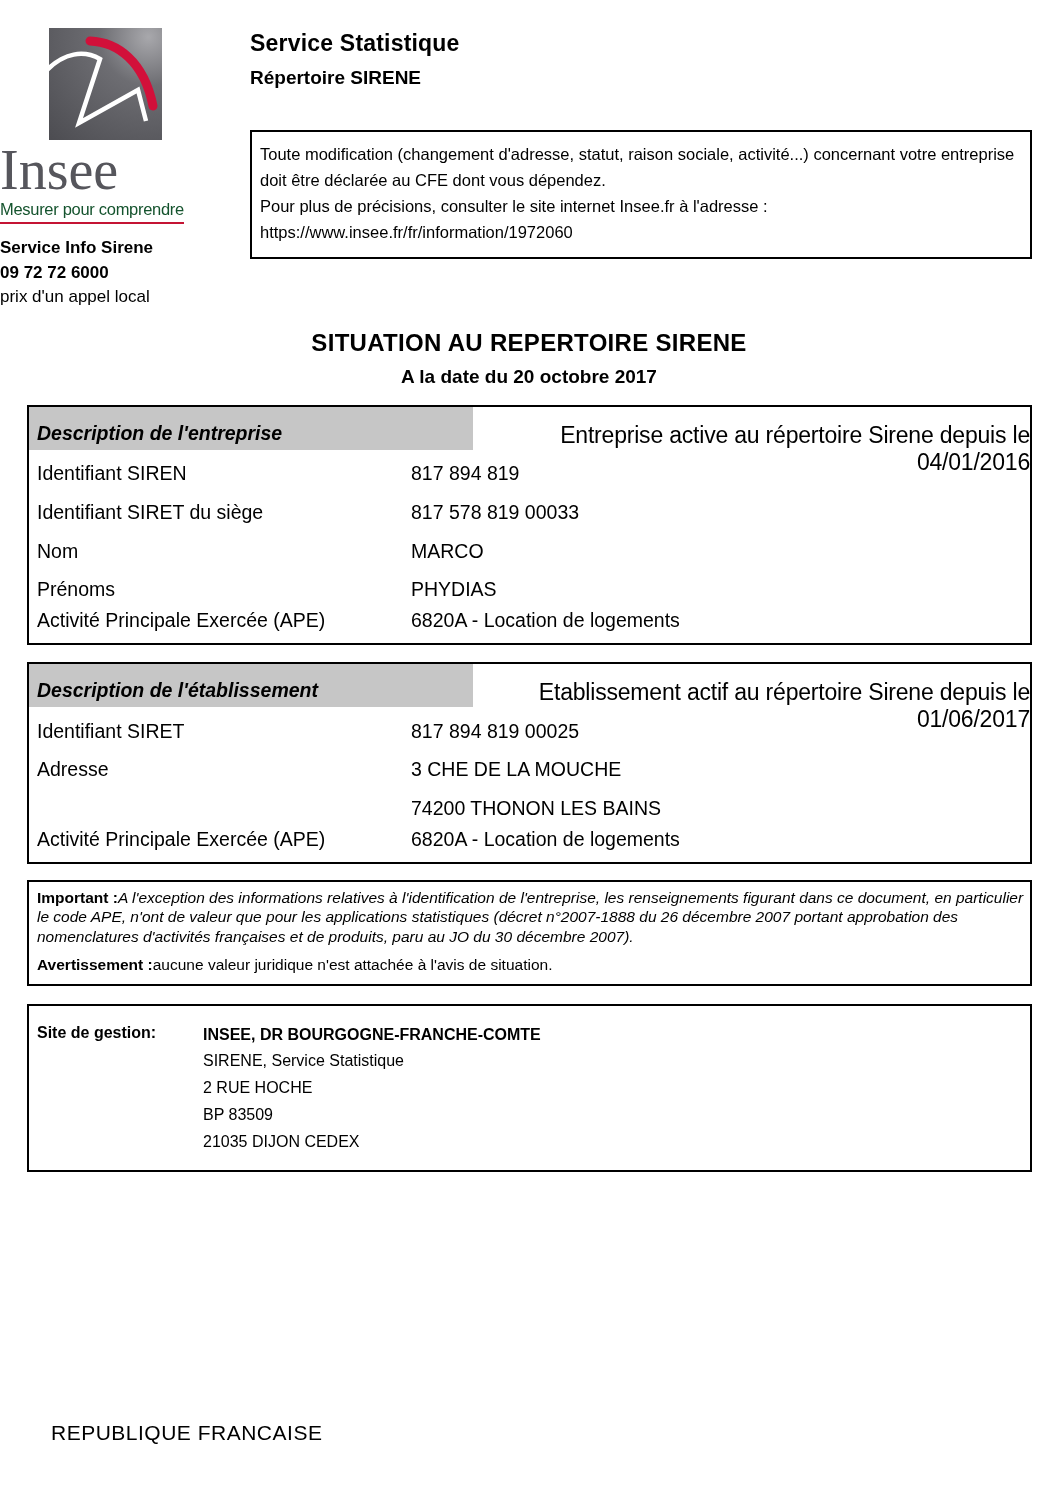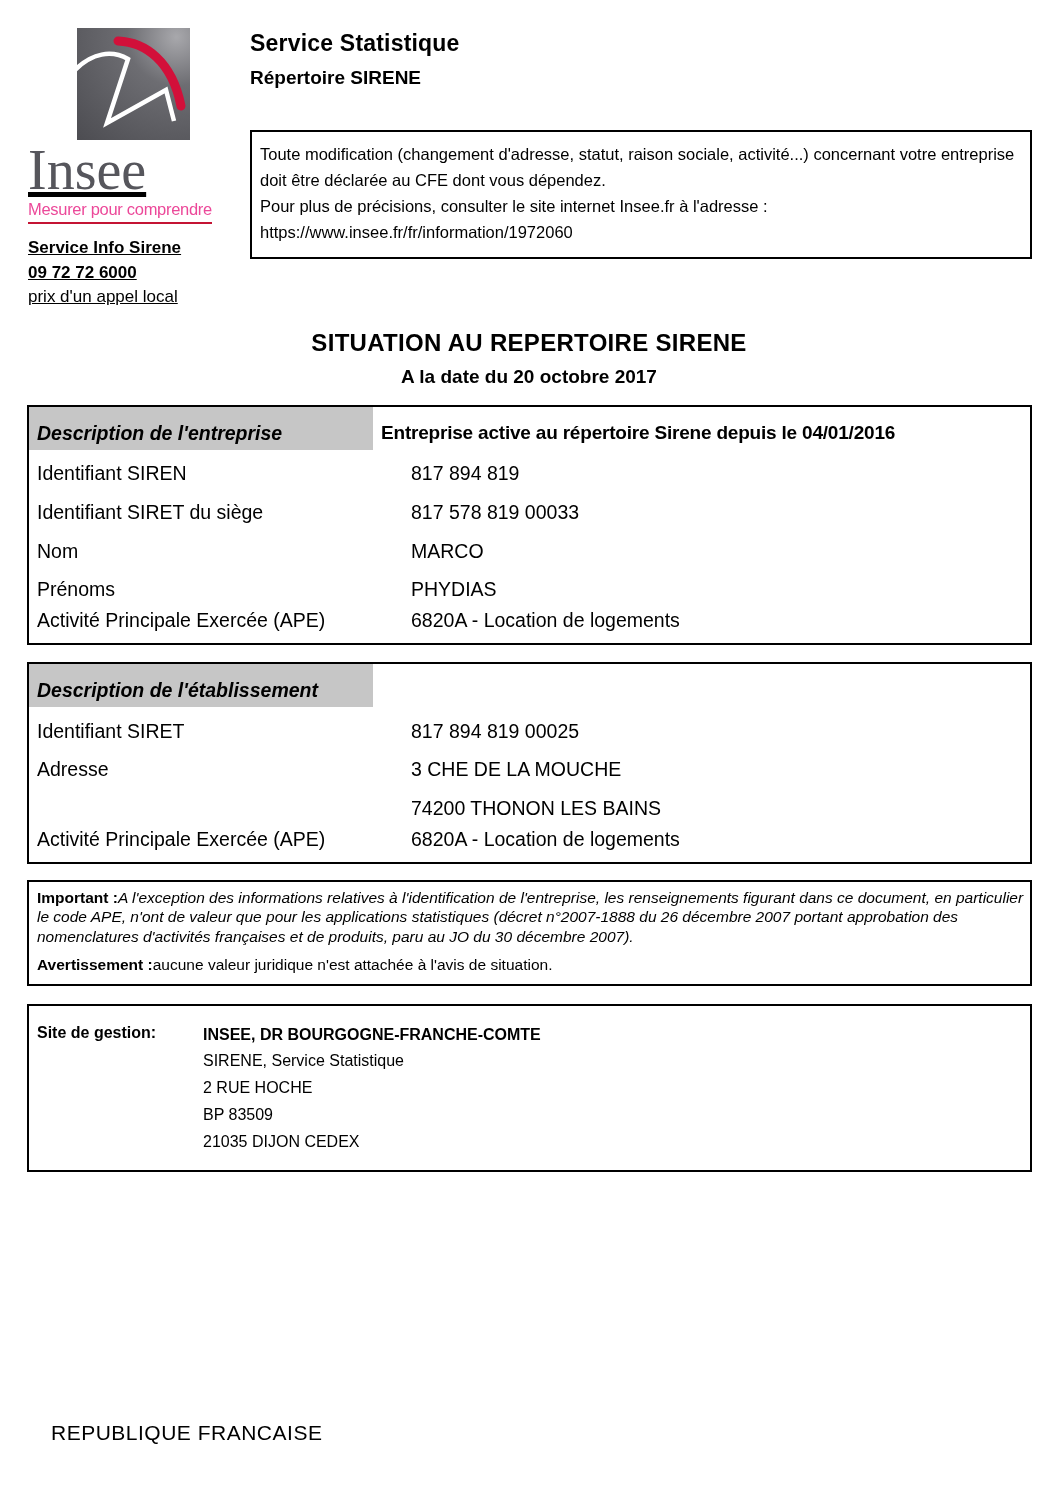--- a/index.html
+++ b/index.html
@@ -10,37 +10,35 @@
     width: 1058px;
     height: 1497px;
     background: #fff;
     overflow: hidden;
   }
 
   
   .header { display: flex; }
   .left-col {
     width: 250px;
-    padding-left: 28px;
     padding-top: 28px;
     flex-shrink: 0;
-    text-decoration: underline;
   }
   .logo-square { width: 113px; height: 112px; margin-left: 49px; display: block; }
   .brand-name {
     font-family: "Liberation Serif", serif;
     font-size: 56px;
     line-height: 56px;
     color: #56565c;
     margin-top: 2px;
     letter-spacing: 0px;
   }
   .brand-tagline {
     font-size: 16.5px;
-    color: #ec4899;
+    color: #14532d;
     padding-bottom: 3px;
     border-bottom: 2px solid #c41434;
     display: inline-block;
     margin-top: 2px;
     letter-spacing: -0.3px;
   }
   .contact { margin-top: 12px; font-size: 17px; line-height: 24.5px; }
   .contact .b { font-weight: bold; }
 
   .right-col { padding-top: 30px; flex-grow: 1; }
@@ -60,31 +58,31 @@
   .doc-title { font-size: 24px; font-weight: bold; letter-spacing: 0.3px; }
   .doc-date { font-size: 19px; font-weight: bold; margin-top: 9px; }
 
   
   .sec-table {
     border: 2px solid #000;
     margin: 17px 26px 0 27px;
   }
   .sec-header { display: flex; height: 43px; align-items: stretch; }
   .sec-header-left {
-    width: 344px;
+    width: 444px;
     flex-shrink: 0;
     background: #c6c6c6;
     font-size: 19.5px;
     font-weight: bold;
     font-style: italic;
     padding: 15px 0 0 8px;
   }
   .sec-header-right {
-    font-size: 19px;
-    font-weight: bold;
+    font-size: 23px;
+    font-weight: normal;
     padding: 15px 0 0 8px;
     letter-spacing: -0.2px;
     text-align: right;
   }
   .sec-row { display: flex; height: 38.7px; align-items: flex-end; }
   .sec-row .cell-label {
     width: 374px; flex-shrink: 0;
     font-size: 19.5px;
     padding: 0 0 3px 8px;
   }
@@ -194,20 +192,21 @@
     </div>
     <div class="sec-row last">
       <div class="cell-label">Activité Principale Exercée (APE)</div>
       <div class="cell-value">6820A - Location de logements</div>
     </div>
   </div>
 
   <div class="sec-table">
     <div class="sec-header">
       <div class="sec-header-left">Description de l'établissement</div>
+      <div class="sec-header-right">Etablissement actif au répertoire Sirene depuis le 01/06/2017</div>
     </div>
     <div class="sec-row">
       <div class="cell-label">Identifiant SIRET</div>
       <div class="cell-value">817 894 819 00025</div>
     </div>
     <div class="sec-row">
       <div class="cell-label">Adresse</div>
       <div class="cell-value">3 CHE DE LA MOUCHE</div>
     </div>
     <div class="sec-row">

